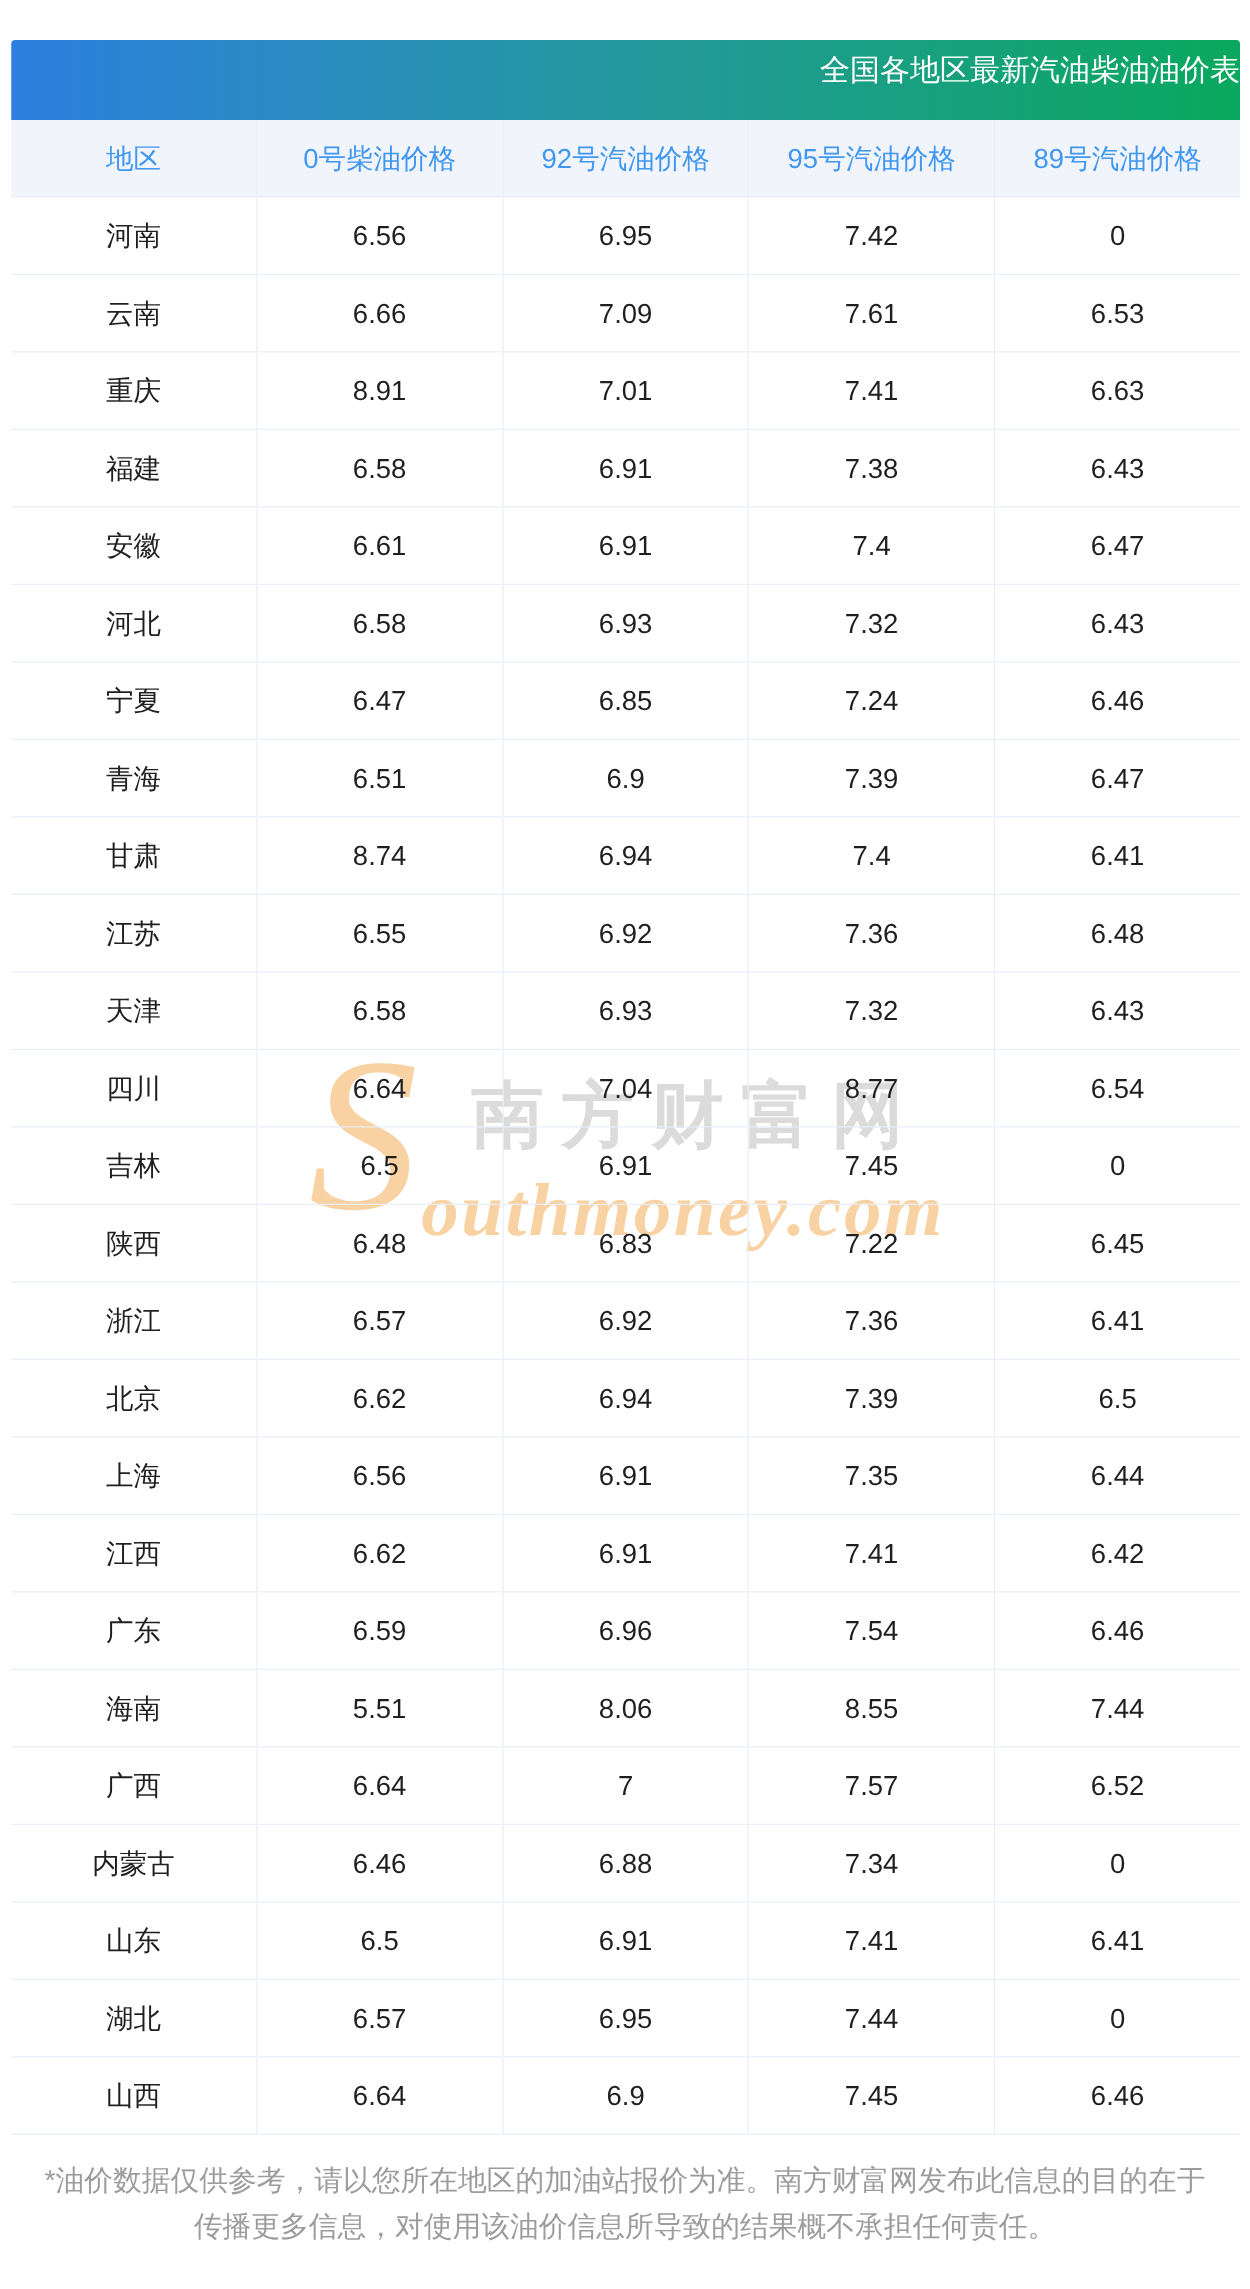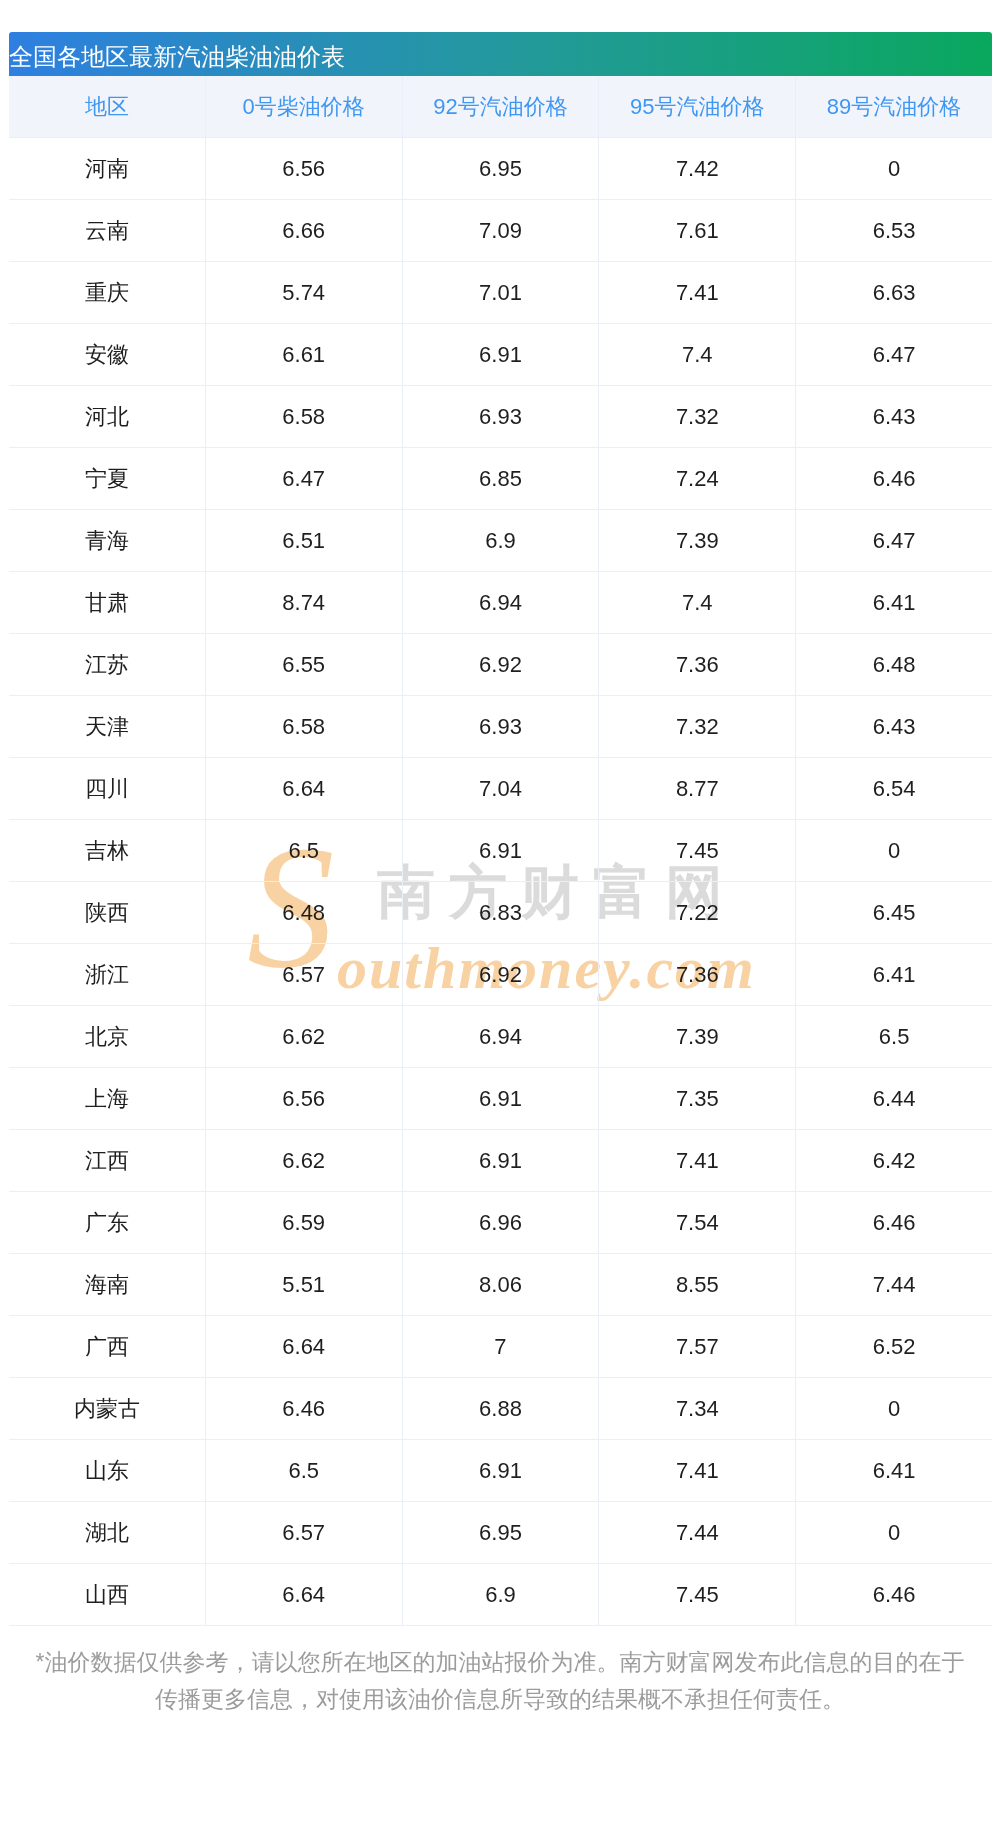--- a/index.html
+++ b/index.html
@@ -14,23 +14,23 @@
     height: 1831px;
     background: #ffffff;
     overflow: hidden;
   }
   .table-wrap {
     position: relative;
     margin: 32px 8px 0 9px;
     width: 983px;
   }
   .title-bar {
-    height: 44px;
+    height: 64px;
     line-height: 50px;
-    text-align: left;
+    text-align: right;
     color: #ffffff;
     font-size: 24px;
     background: linear-gradient(90deg,
       var(--gradient-start, #2e7fe0) 0%,
       var(--gradient-mid, #23999b) 52%,
       var(--gradient-end, #0aa85e) 100%);
     border-radius: 3px 3px 0 0;
     position: relative;
     z-index: 1;
   }
@@ -148,24 +148,31 @@
           </tr>
           <tr>
             <td>云南</td>
             <td>6.66</td>
             <td>7.09</td>
             <td>7.61</td>
             <td>6.53</td>
           </tr>
           <tr>
             <td>重庆</td>
-            <td>5.74</td>
+            <td>8.91</td>
             <td>7.01</td>
             <td>7.41</td>
             <td>6.63</td>
+          </tr>
+          <tr>
+            <td>福建</td>
+            <td>6.58</td>
+            <td>6.91</td>
+            <td>7.38</td>
+            <td>6.43</td>
           </tr>
           <tr>
             <td>安徽</td>
             <td>6.61</td>
             <td>6.91</td>
             <td>7.4</td>
             <td>6.47</td>
           </tr>
           <tr>
             <td>河北</td>

